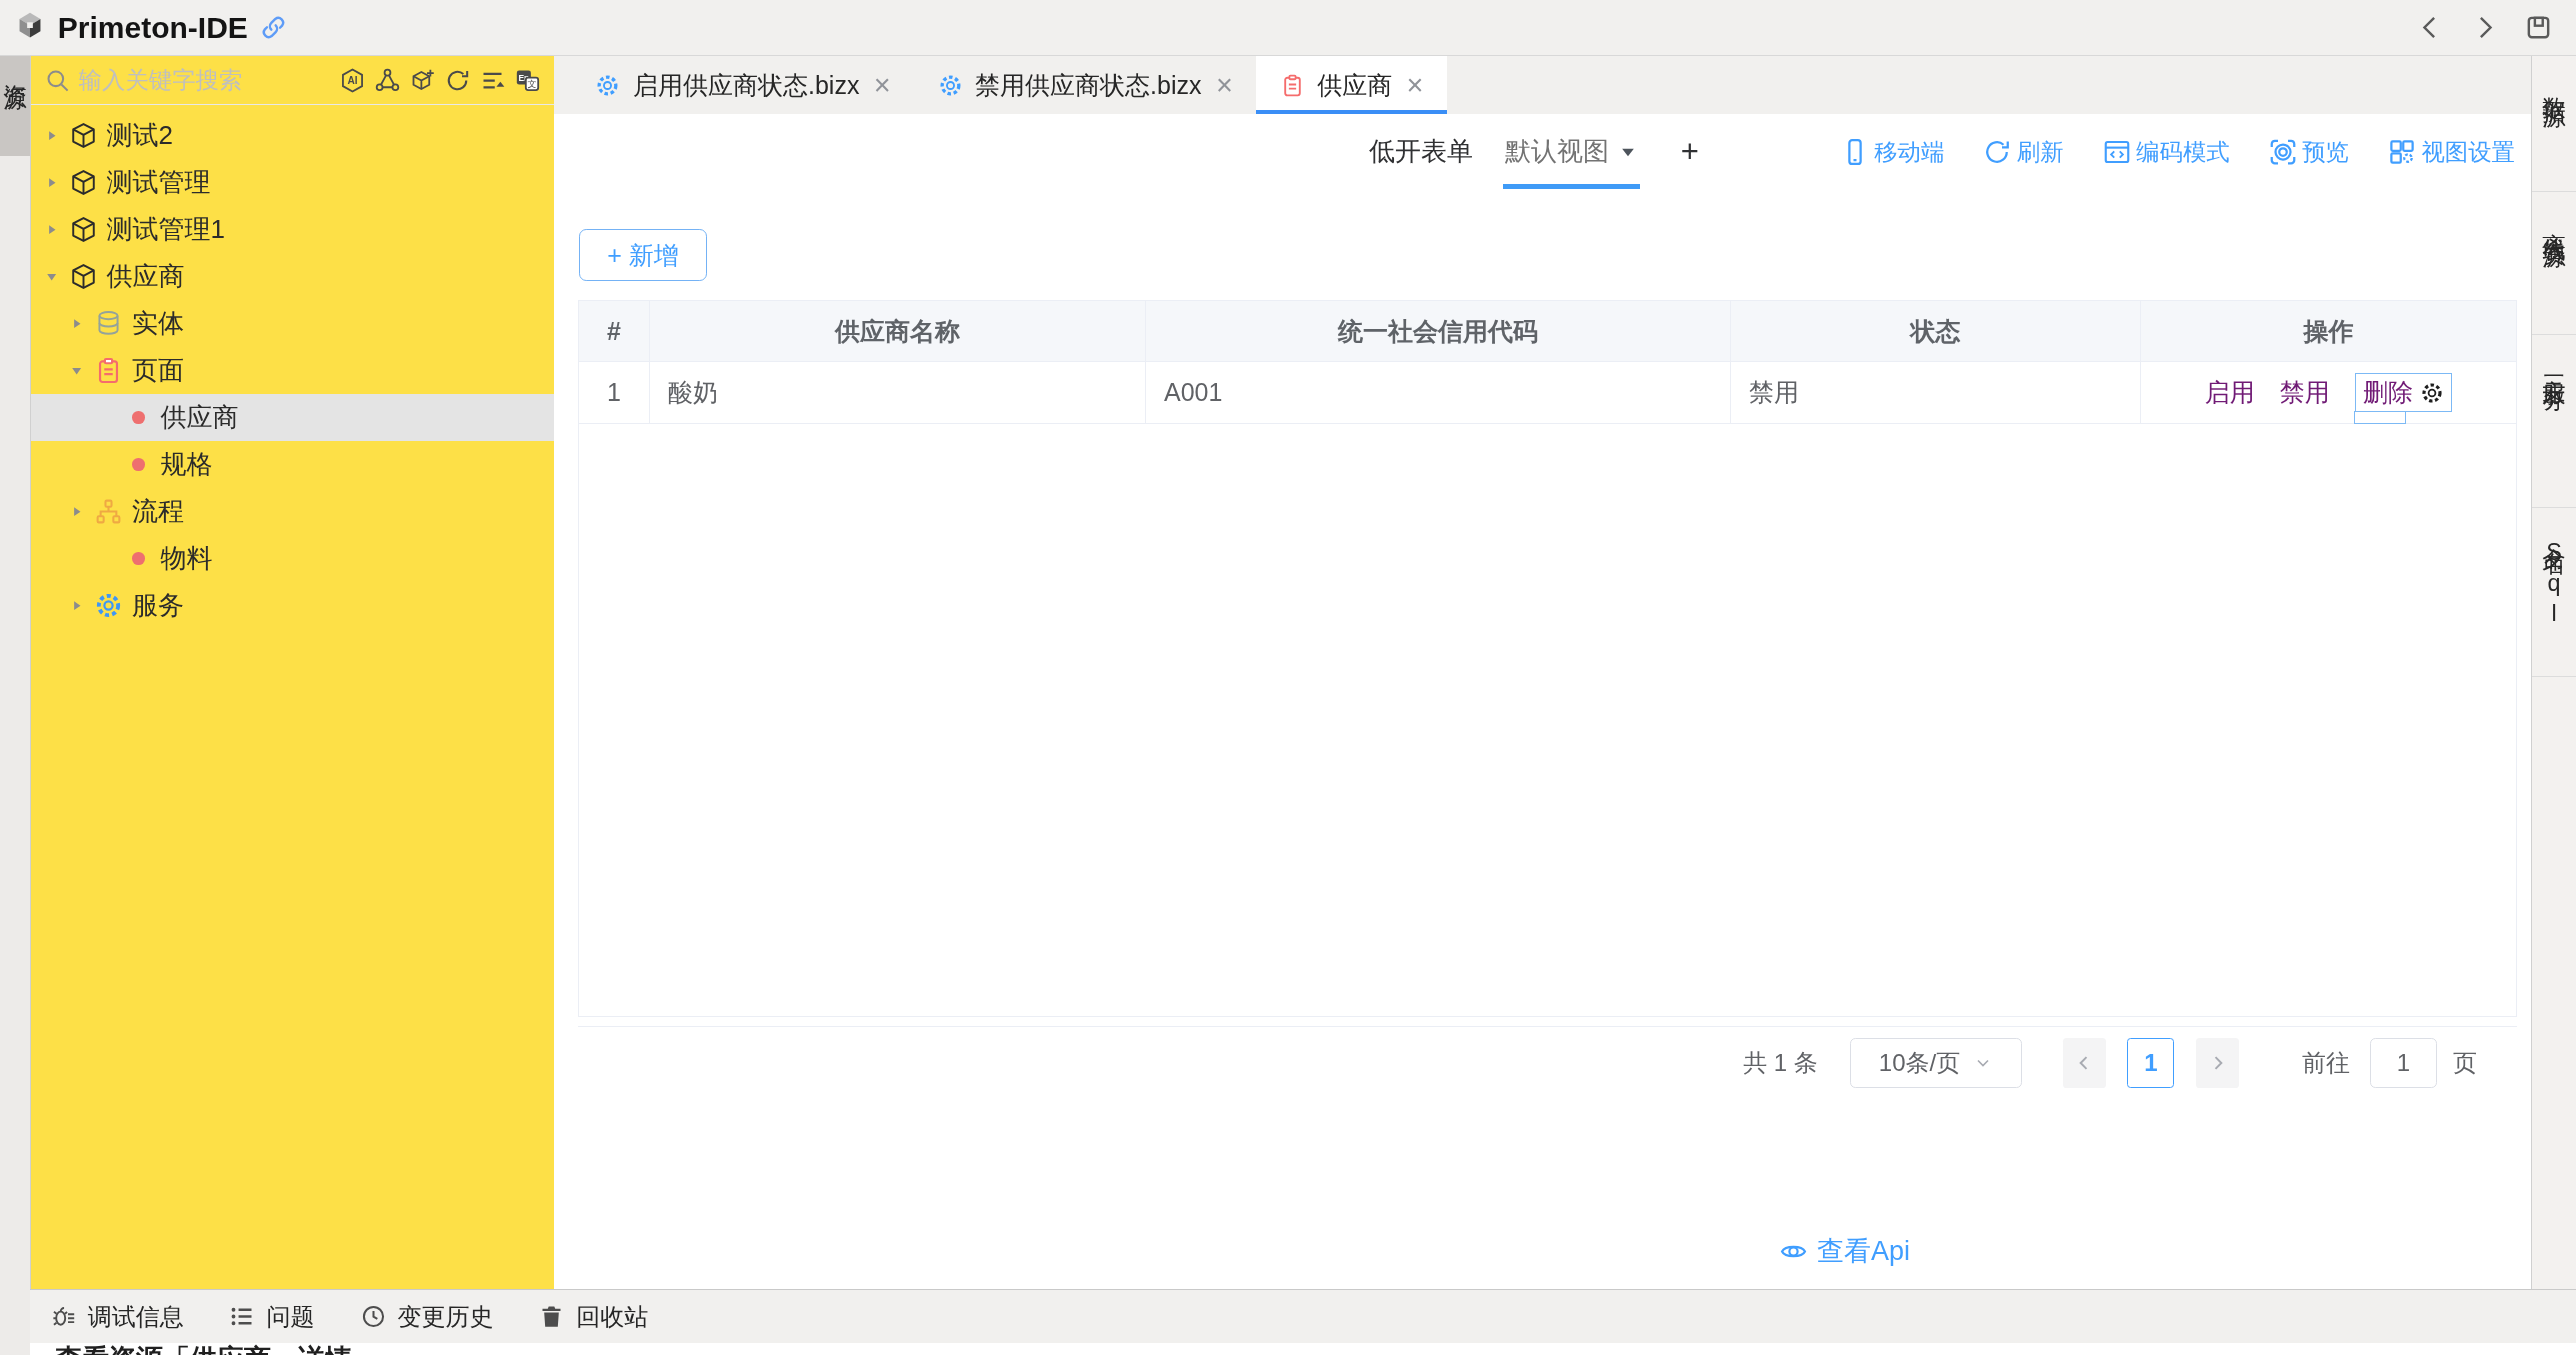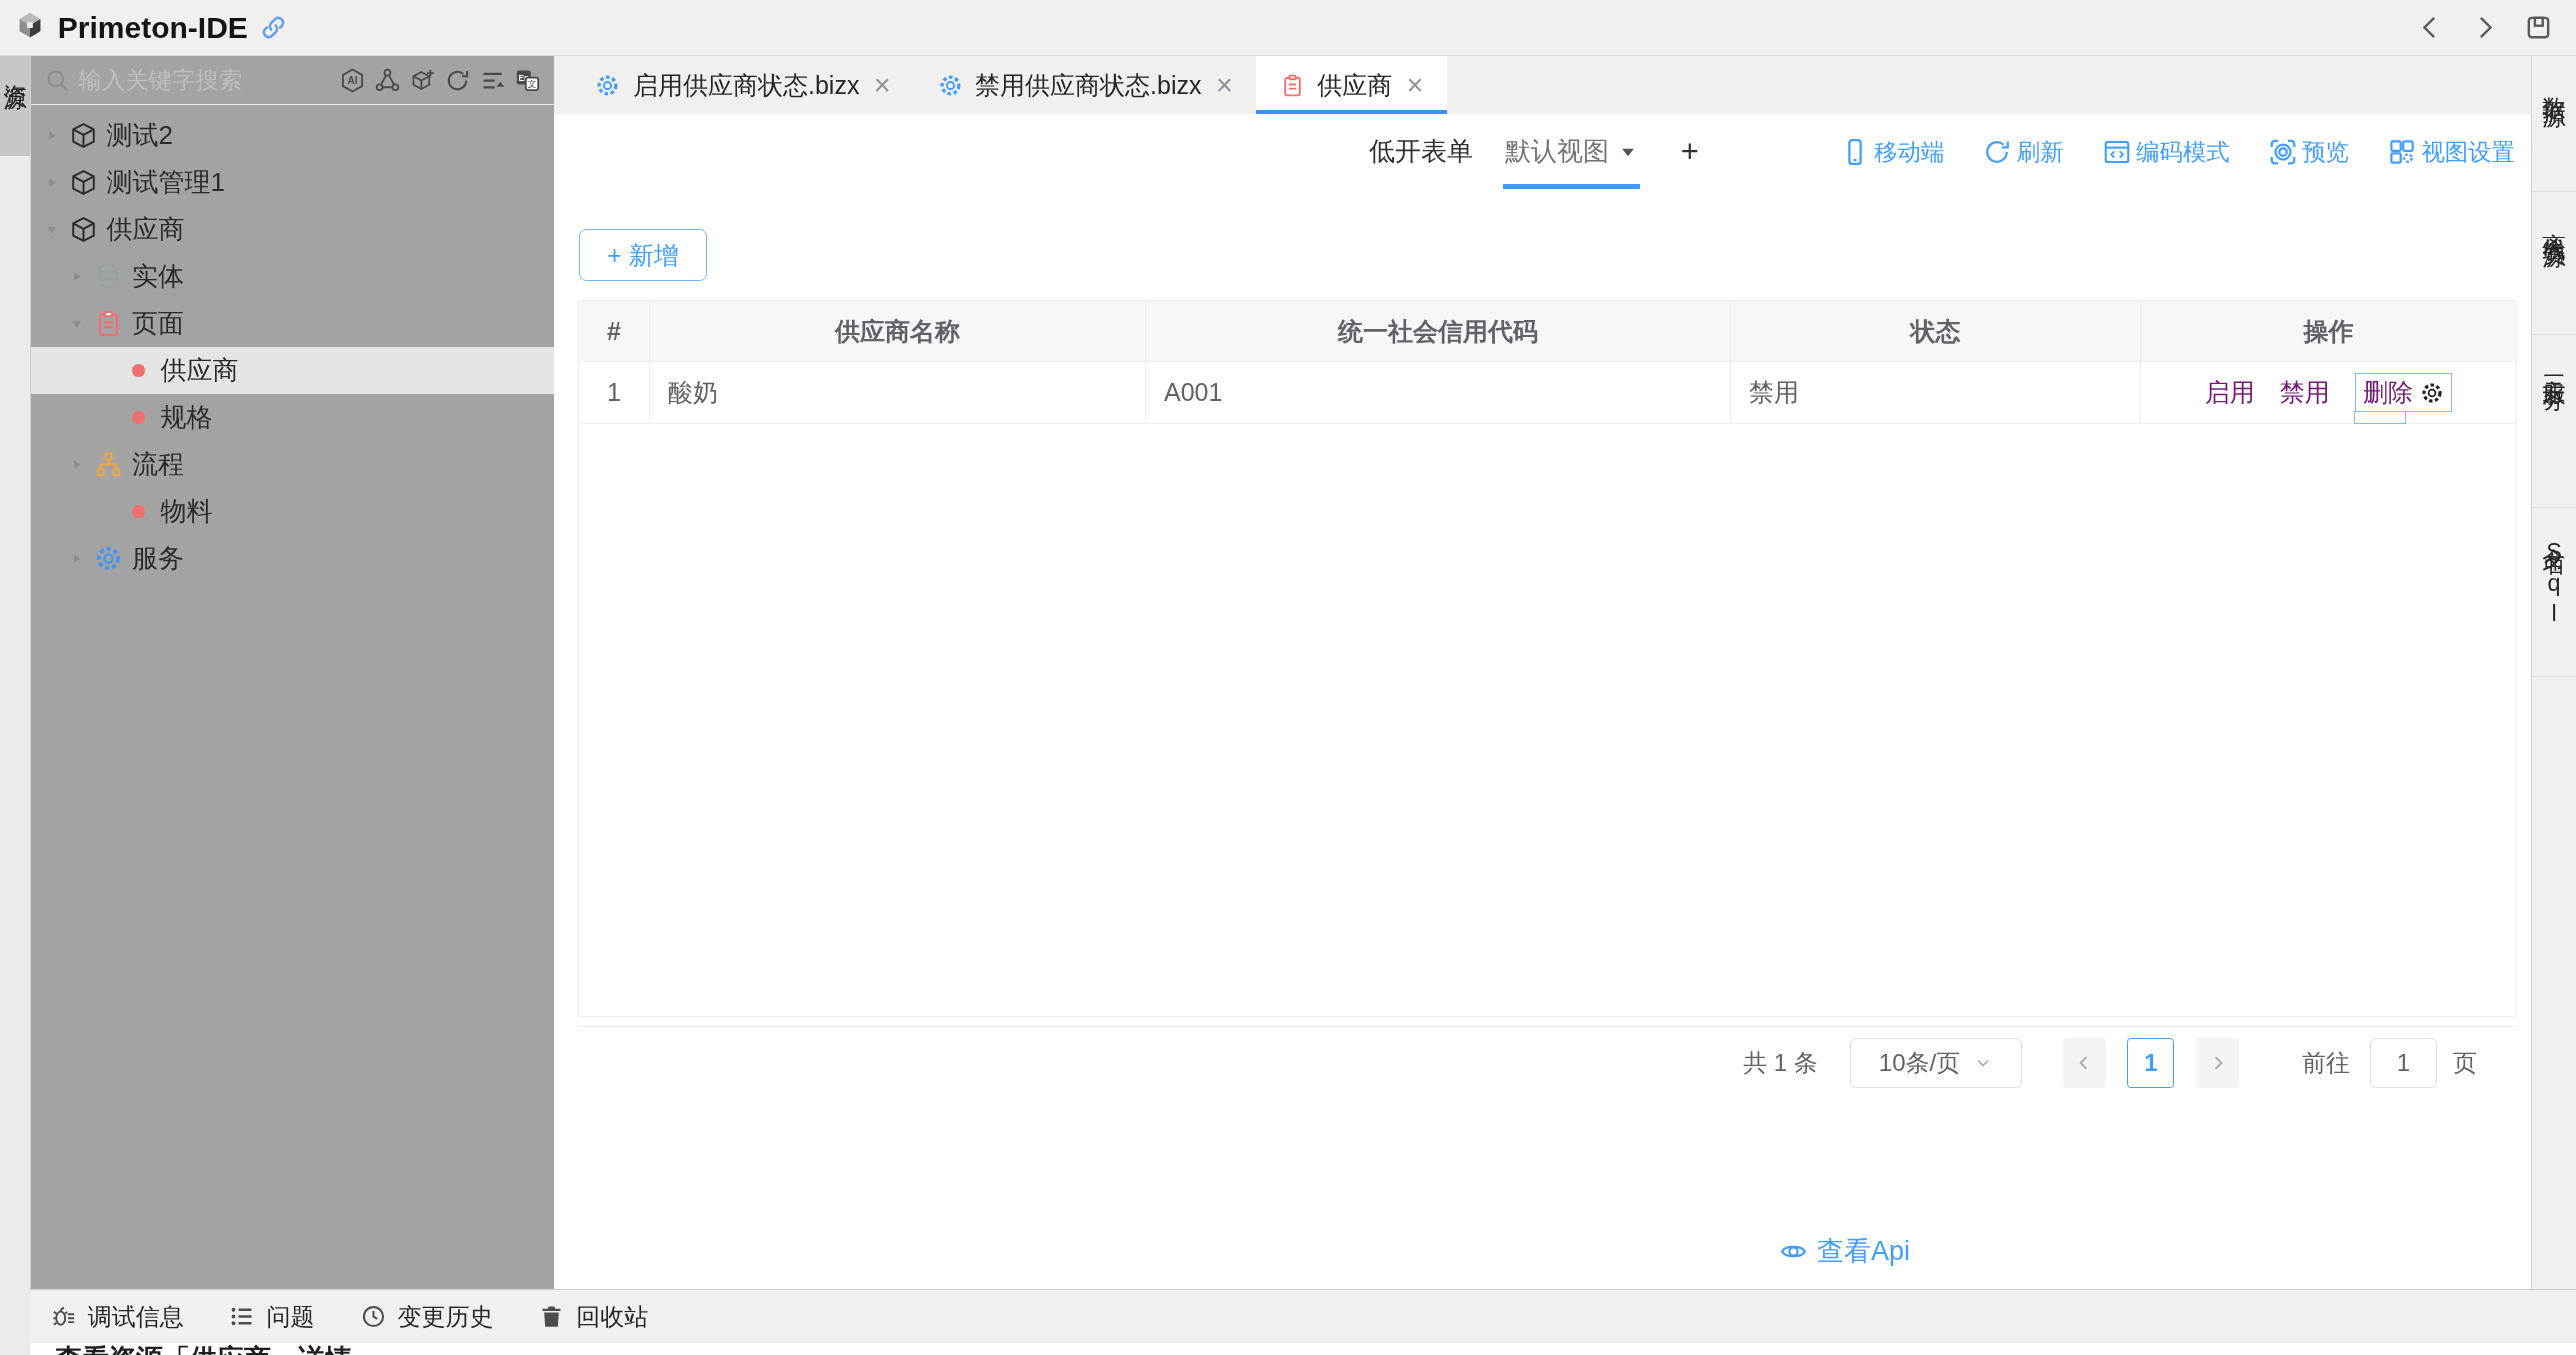--- a/index.html
+++ b/index.html
@@ -19,21 +19,21 @@
   .link-i { width:29px; height:29px; color:#5e9cf7; margin-left:10.8px; cursor:pointer; }
   .tb-right { margin-left:auto; margin-right:23.4px; display:flex; gap:25px; color:#5a5a5a; }
   .tb-right .ic { width:29px; height:29px; cursor:pointer; }
 
   
   .left-rail { position:absolute; left:0; top:56px; width:30px; height:1300px; background:#edebe9; }
   .rail-tab { width:30px; height:100px; background:#c9c6c3; display:flex; justify-content:center; padding-top:9px; cursor:pointer; }
   .vtext { writing-mode:vertical-rl; text-orientation:upright; font-size:23.4px; color:#262626; letter-spacing:4.5px; }
 
   
-  .sidebar { position:absolute; left:30px; top:56px; width:525px; height:1233px; background:#a3a3a3;
+  .sidebar { position:absolute; left:30px; top:56px; width:525px; height:1233px; background:#fde047;
     border-left:0.9px solid #d0d0d0; border-right:0.9px solid #d0d0d0; }
   .search-row { height:49px; border-bottom:0.9px solid #e8e8e8; display:flex; align-items:center; padding:0 12.6px; gap:8px; }
   .search-input { border:none; outline:none; flex:1; min-width:0; font-size:23.4px; color:#333; background:transparent; font-family:inherit; }
   .search-input::placeholder { color:#bfbfbf; }
   .sic { width:27px; height:27px; color:#4a4a4a; cursor:pointer; }
   .sic.mag { color:#8c8c8c; cursor:default; }
 
   .tree { padding-top:7.2px; }
   .trow { height:47px; display:flex; align-items:center; font-size:26px; color:#2b2b2b; cursor:pointer; }
   .trow.sel { background:#e4e4e4; }
@@ -234,20 +234,34 @@
           <svg viewBox="0 0 24 24" fill="currentColor">
             <path d="M8 5v14l10-7z"></path>
           </svg>
         </span>
       <span class="ticon col-pkg">
           <svg viewBox="0 0 24 24" fill="none" stroke="currentColor" stroke-width="1.6" stroke-linejoin="round">
             <path d="M12 2.5 20.5 7v10L12 21.5 3.5 17V7z"></path>
             <path d="M3.5 7 12 11.5 20.5 7M12 11.5V21.5"></path>
           </svg>
         </span>
+      <span>测试管理</span>
+    </div>
+    <div class="trow lvl0">
+      <span class="arrow">
+          <svg viewBox="0 0 24 24" fill="currentColor">
+            <path d="M8 5v14l10-7z"></path>
+          </svg>
+        </span>
+      <span class="ticon col-pkg">
+          <svg viewBox="0 0 24 24" fill="none" stroke="currentColor" stroke-width="1.6" stroke-linejoin="round">
+            <path d="M12 2.5 20.5 7v10L12 21.5 3.5 17V7z"></path>
+            <path d="M3.5 7 12 11.5 20.5 7M12 11.5V21.5"></path>
+          </svg>
+        </span>
       <span>测试管理1</span>
     </div>
     <div class="trow lvl0">
       <span class="arrow">
           <svg viewBox="0 0 24 24" fill="currentColor">
             <path d="M5 8h14l-7 10z"></path>
           </svg>
         </span>
       <span class="ticon col-pkg">
           <svg viewBox="0 0 24 24" fill="none" stroke="currentColor" stroke-width="1.6" stroke-linejoin="round">

